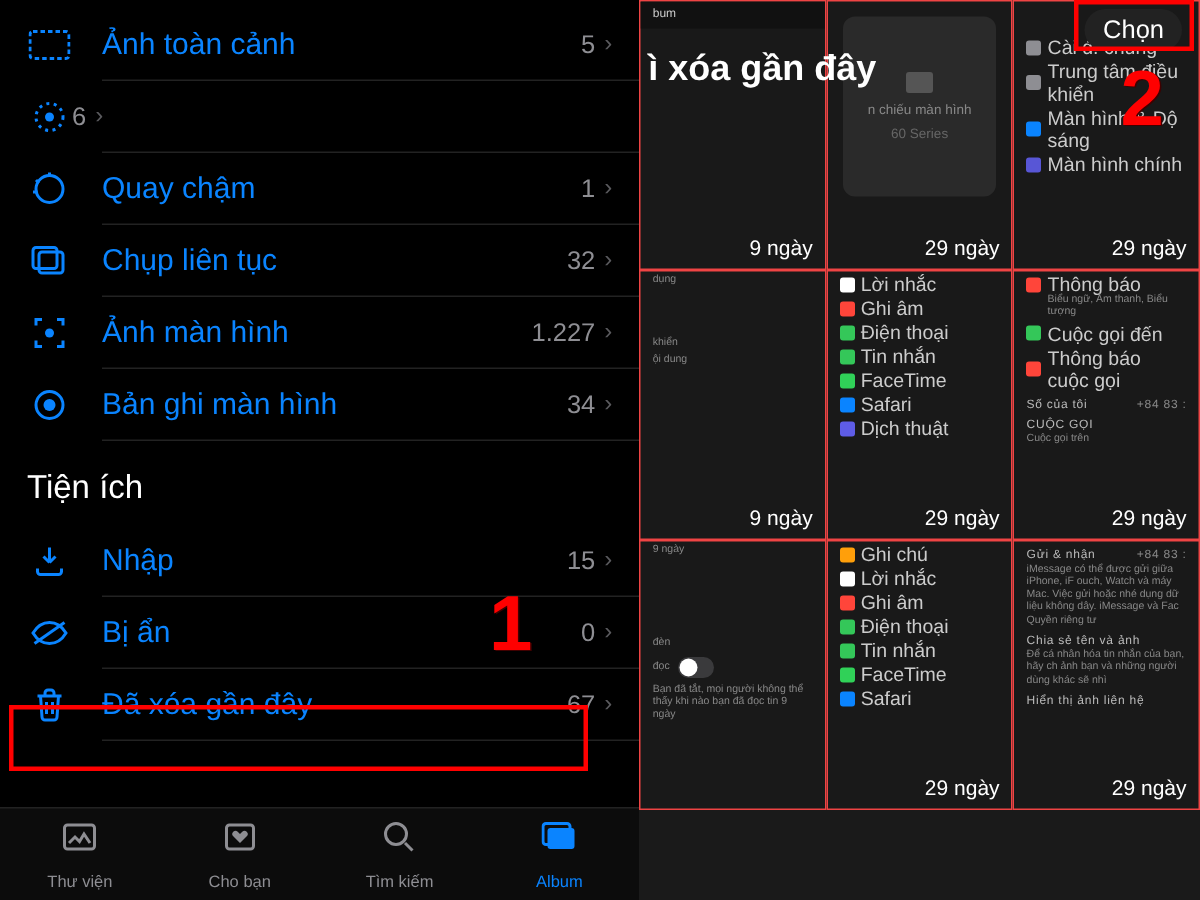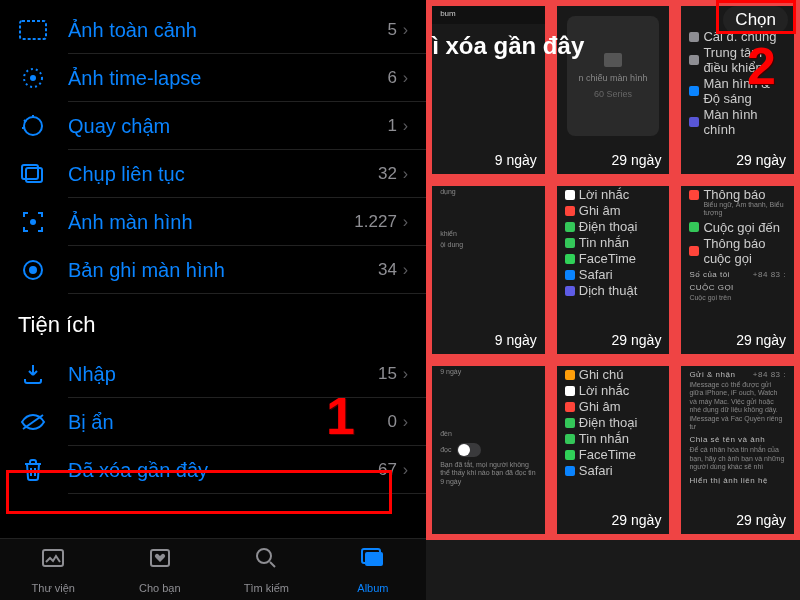--- a/index.html
+++ b/index.html
@@ -20,21 +20,21 @@
   .tabbar { position:absolute; left:0; right:0; bottom:0; height:62px; background:#0c0c0c; border-top:1px solid #222; display:flex; }
   .tab { flex:1; display:flex; flex-direction:column; align-items:center; justify-content:center; color:#8e8e93; font-size:11px; gap:12px;}
   .tab.active { color:#0a84ff; }
   .tab .ticon { width:24px; height:24px; display:flex; align-items:center; justify-content:center; }
   
   .hl { position:absolute; border:3px solid #ff0000; pointer-events:none; }
   .callout { position:absolute; color:#ff0000; font-size:52px; font-weight:800; font-family: Arial, sans-serif; text-shadow: 1px 1px 0 #400000; }
   
   .right-bg { position:absolute; inset:0; background:#1a1a1a; }
   .r-grid { position:absolute; inset:0; display:grid; grid-template-columns: repeat(3, 1fr); grid-auto-rows: 180px; }
-  .thumb { position:relative; background:#191919; border:6px solid #ef4444; overflow:hidden; }
+  .thumb { position:relative; background:#191919; border:1px solid #ef4444; overflow:hidden; }
   .thumb .days { position:absolute; bottom:6px; right:8px; color:#fff; font-size:14px; }
   .r-title { position:absolute; top:32px; left:0; right:0; color:#fff; font-size:24px; font-weight:700; padding-left:6px; }
   .r-select { position:absolute; top:6px; right:12px; background:#222; border-radius:14px; padding:4px 12px; color:#fff; font-size:17px; }
   .thumb-card { background:#2a2a2a; border-radius:8px; margin:10px; height:120px; display:flex; flex-direction:column; align-items:center; justify-content:center; color:#888; font-size:9px; gap:6px; }
   .thumb-card .cico { width:18px; height:14px; background:#555; border-radius:2px; }
   svg { display:block; }
   .micro-row { display:flex; align-items:center; gap:4px; margin:1px 8px; font-size:13px; color:#ccc; }
   .micro-row .sq { width:10px; height:10px; border-radius:2px; flex-shrink:0;}
   .micro-text { font-size:7px; color:#888; margin:2px 8px; line-height:1.2; }
   .micro-head { font-size:8px; color:#bbb; margin:4px 8px 1px 8px; letter-spacing:0.5px; }
@@ -61,21 +61,20 @@
         <span class="chev">›</span>
       </div>
 
       <div class="row">
         <span class="icon">
           <svg width="24" height="24" viewBox="0 0 24 24">
               <circle cx="12" cy="12" r="9" fill="none" stroke="#0a84ff" stroke-width="2" stroke-dasharray="2 3"></circle>
               <circle cx="12" cy="12" r="3" fill="#0a84ff"></circle>
             </svg>
         </span>
-        <span class="label">Ảnh time-lapse</span>
         <span class="count">6</span>
         <span class="chev">›</span>
       </div>
 
       <div class="row">
         <span class="icon">
           <svg width="24" height="24" viewBox="0 0 24 24">
               <circle cx="12" cy="12" r="9" fill="none" stroke="#0a84ff" stroke-width="2"></circle>
               <g stroke="#0a84ff" stroke-width="2">
                 <line x1="12" y1="1" x2="12" y2="4"></line>

